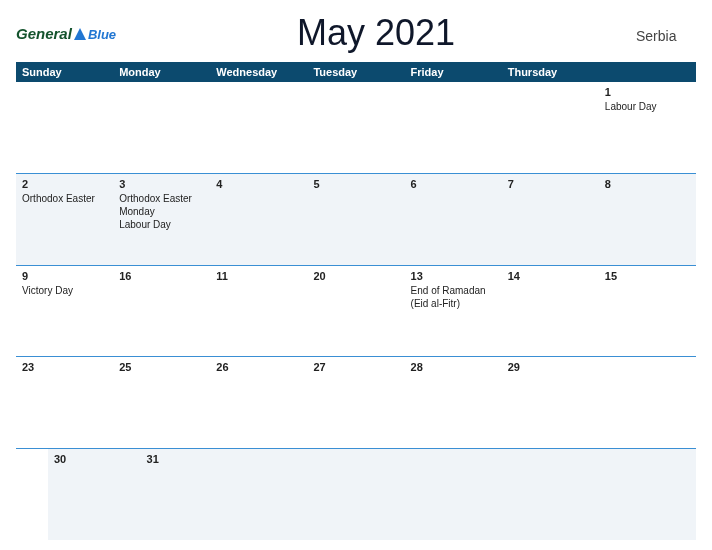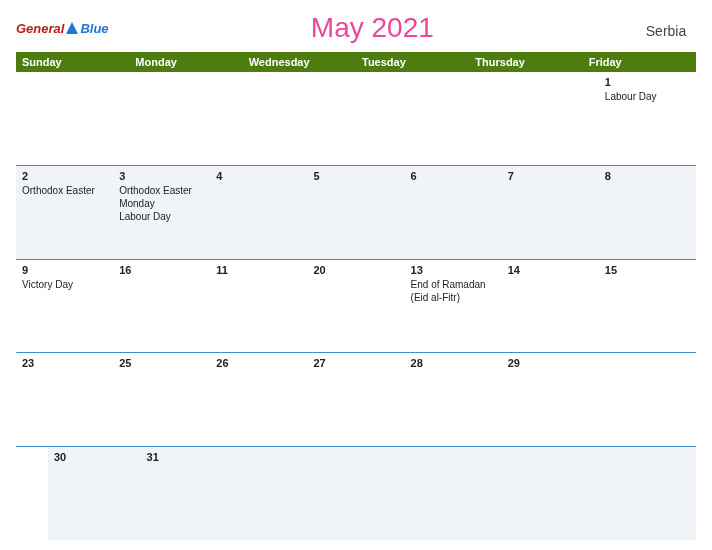--- a/index.html
+++ b/index.html
@@ -24,62 +24,62 @@
       align-items: center;
       justify-content: space-between;
       margin-bottom: 8px;
     }
     .logo {
       display: flex;
       align-items: flex-end;
       line-height: 1;
     }
     .logo-general {
-      font-size: 13px;
-      font-weight: bold;
-      color: #b91c1c;
+      font-size: 15px;
+      font-weight: bold;
+      color: #14532d;
       font-style: italic;
     }
     .logo-blue {
       font-size: 13px;
       font-weight: bold;
       color: #2176d2;
       font-style: italic;
     }
     .logo-icon {
       width: 14px;
       height: 14px;
       margin: 0 1px;
     }
     .month-title {
-      font-size: 28px;
+      font-size: 36px;
       font-weight: normal;
-      color: #ec4899;
+      color: #0f172a;
       text-align: center;
       flex: 1;
     }
     .country {
       font-size: 14px;
       color: #444;
       font-weight: normal;
       min-width: 60px;
-      text-align: center;
+      text-align: left;
       margin-top: 6px;
     }
     
     .calendar {
       flex: 1;
       display: flex;
       flex-direction: column;
       border: none;
     }
     .cal-header-row {
       display: grid;
-      grid-template-columns: repeat(6, 1fr);
-      background: #4d7c0f;
+      grid-template-columns: repeat(7, 1fr);
+      background: #0c4a6e;
     }
     .cal-header-cell {
       color: #fff;
       font-size: 11px;
       font-weight: bold;
       padding: 4px 6px;
       text-align: left;
     }
     .cal-body {
       flex: 1;
@@ -135,22 +135,22 @@
     <div class="month-title">May 2021</div>
     <div class="country">Serbia</div>
   </div>
 
   <div class="calendar">
     <div class="cal-header-row">
     <div class="cal-header-cell">Sunday</div>
         <div class="cal-header-cell">Monday</div>
         <div class="cal-header-cell">Wednesday</div>
         <div class="cal-header-cell">Tuesday</div>
+        <div class="cal-header-cell">Friday</div>
         <div class="cal-header-cell">Thursday</div>
-        <div class="cal-header-cell">Friday</div>
       </div>
     <div class="cal-body">
     <div class="cal-row">
           <div class="cal-cell"></div>
           <div class="cal-cell"></div>
           <div class="cal-cell"></div>
           <div class="cal-cell"></div>
           <div class="cal-cell"></div>
           <div class="cal-cell"></div>
           <div class="cal-cell">

